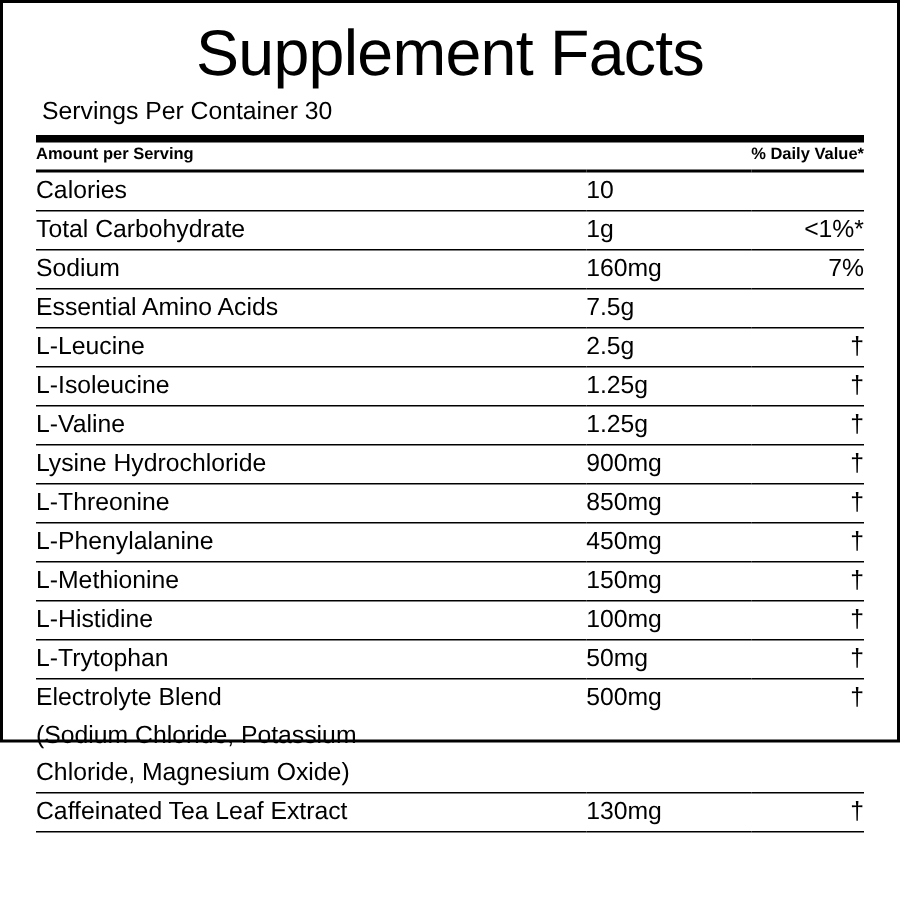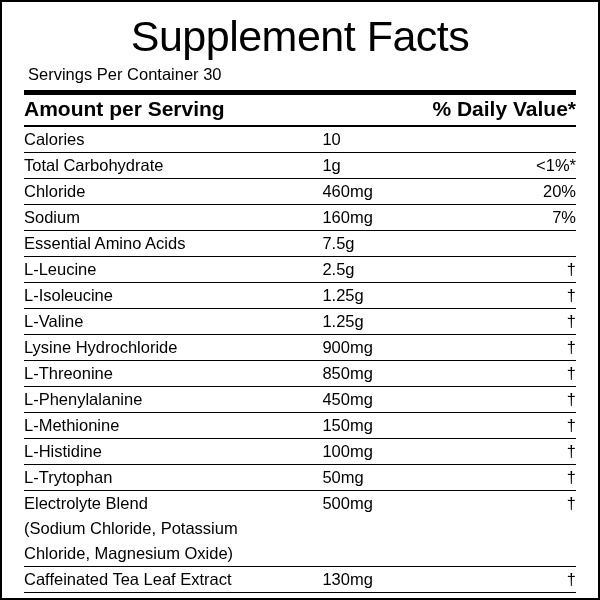--- a/index.html
+++ b/index.html
@@ -8,21 +8,21 @@
     background: #ffffff;
     width: 600px;
     height: 600px;
     font-family: "Liberation Sans", sans-serif;
     color: #000000;
   }
   .panel {
     position: relative;
     box-sizing: border-box;
     width: 600px;
-    height: 600px;
+    height: 495px;
     padding: 8px 22px 8px 22px;
     background: #ffffff;
     border: 2px solid #000000;
   }
   .title {
     text-align: center;
     font-size: 43px;
     line-height: 48px;
     font-weight: 400;
     letter-spacing: -0.5px;
@@ -58,21 +58,21 @@
     width: 110px;
   }
   td.dv {
     text-align: right;
     white-space: nowrap;
     width: 62px;
     padding-right: 4px;
   }
   tr.hdr td {
     font-weight: bold;
-    font-size: 21px;
+    font-size: 11px;
     padding-bottom: 4px;
     padding-top: 2px;
   }
   tr.hdr td.dvhdr {
     text-align: right;
     font-weight: bold;
   }
   tr.line td {
     border-bottom: 1px solid #000000;
   }
@@ -104,25 +104,20 @@
       </tr>
     <tr class="line">
           <td class="name">Calories</td>
           <td class="amount">10</td>
           <td class="dv"></td>
         </tr>
         <tr class="line">
           <td class="name">Total Carbohydrate</td>
           <td class="amount">1g</td>
           <td class="dv">&lt;1%*</td>
-        </tr>
-        <tr class="line">
-          <td class="name">Chloride</td>
-          <td class="amount">460mg</td>
-          <td class="dv">20%</td>
         </tr>
         <tr class="line">
           <td class="name">Sodium</td>
           <td class="amount">160mg</td>
           <td class="dv">7%</td>
         </tr>
         <tr class="line">
           <td class="name">Essential Amino Acids</td>
           <td class="amount">7.5g</td>
           <td class="dv"></td>

